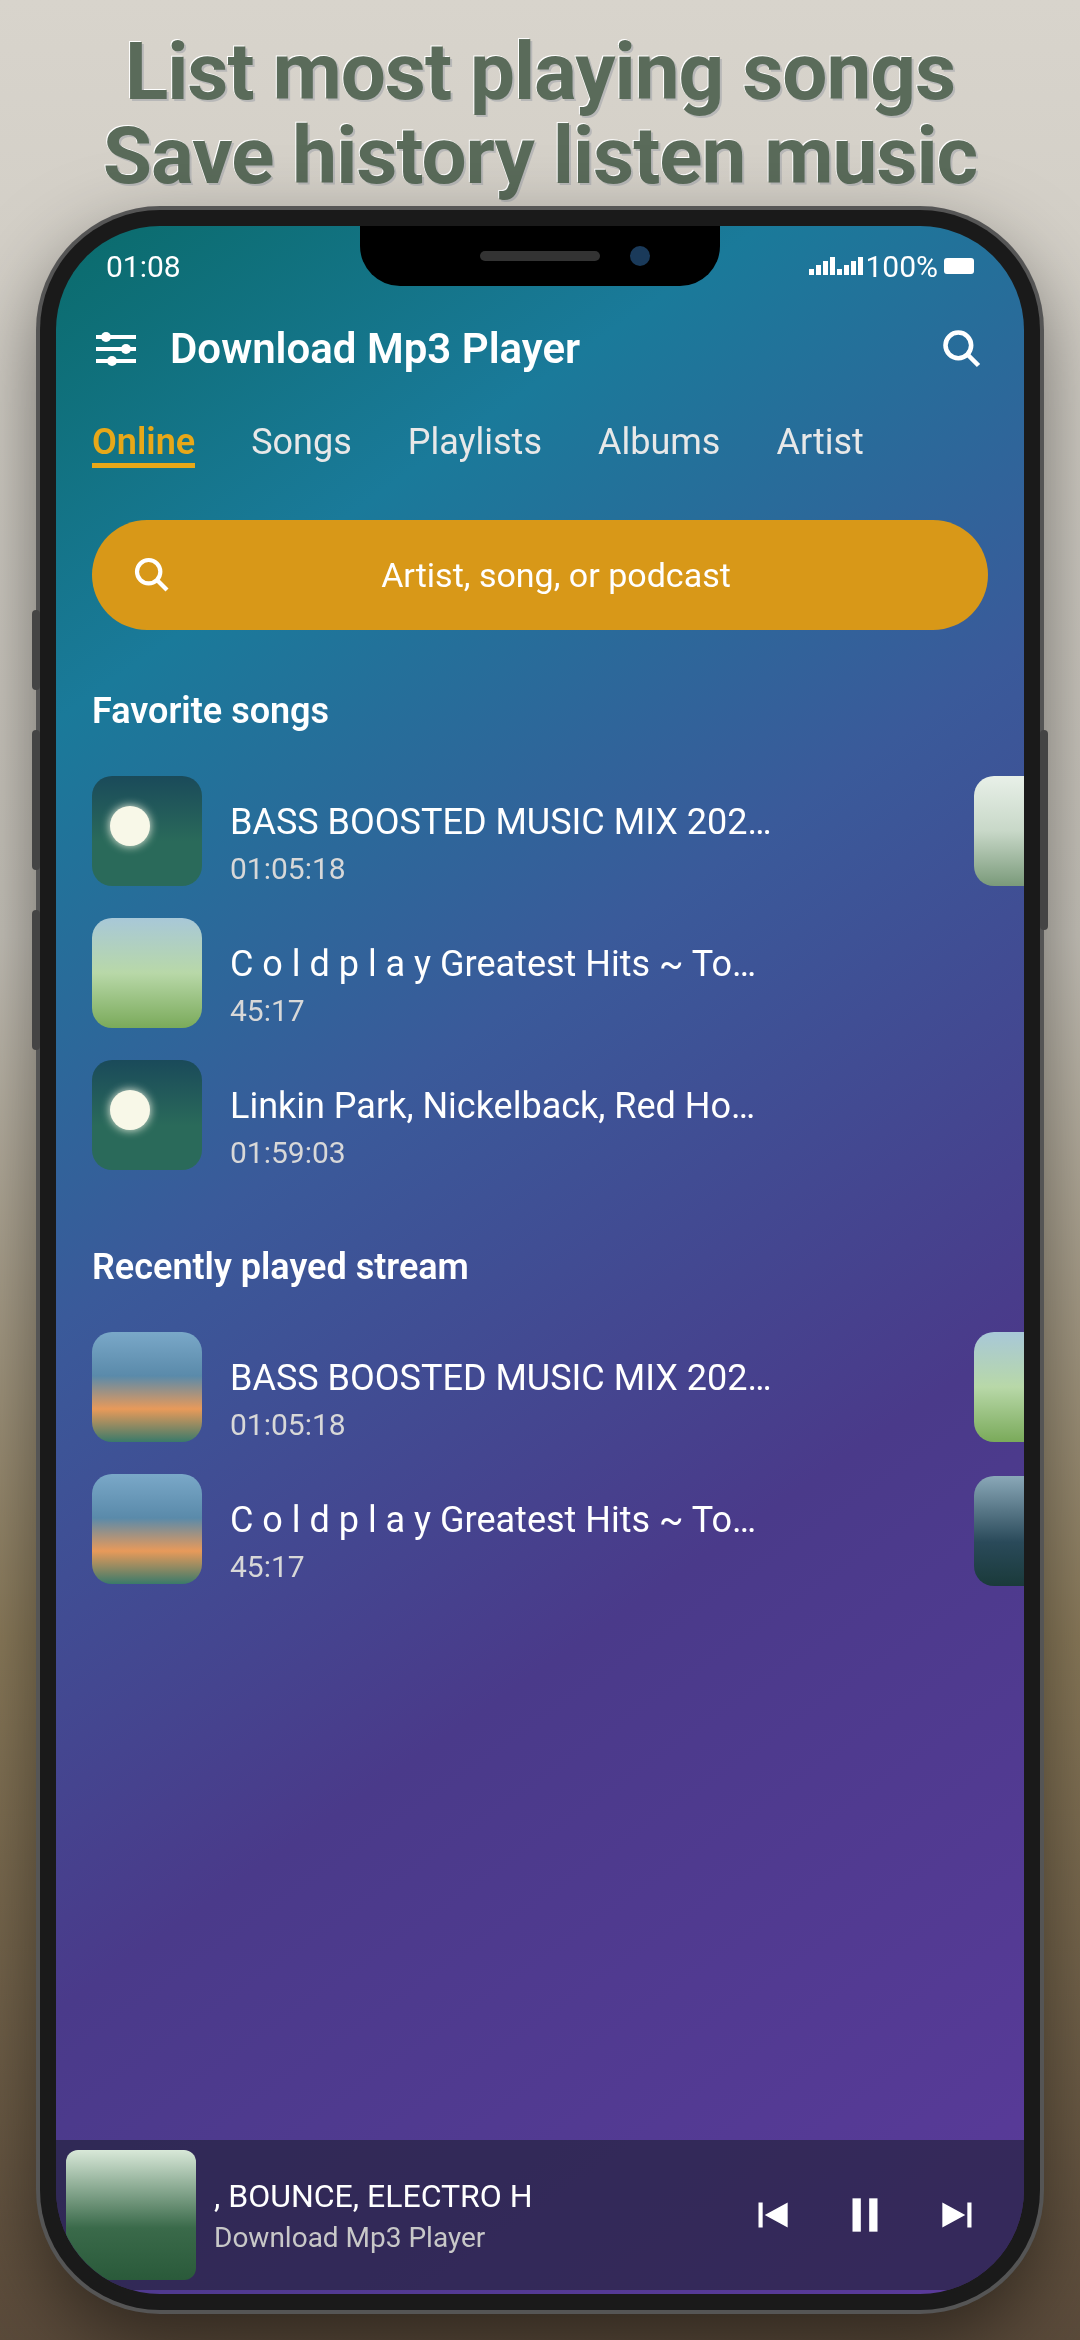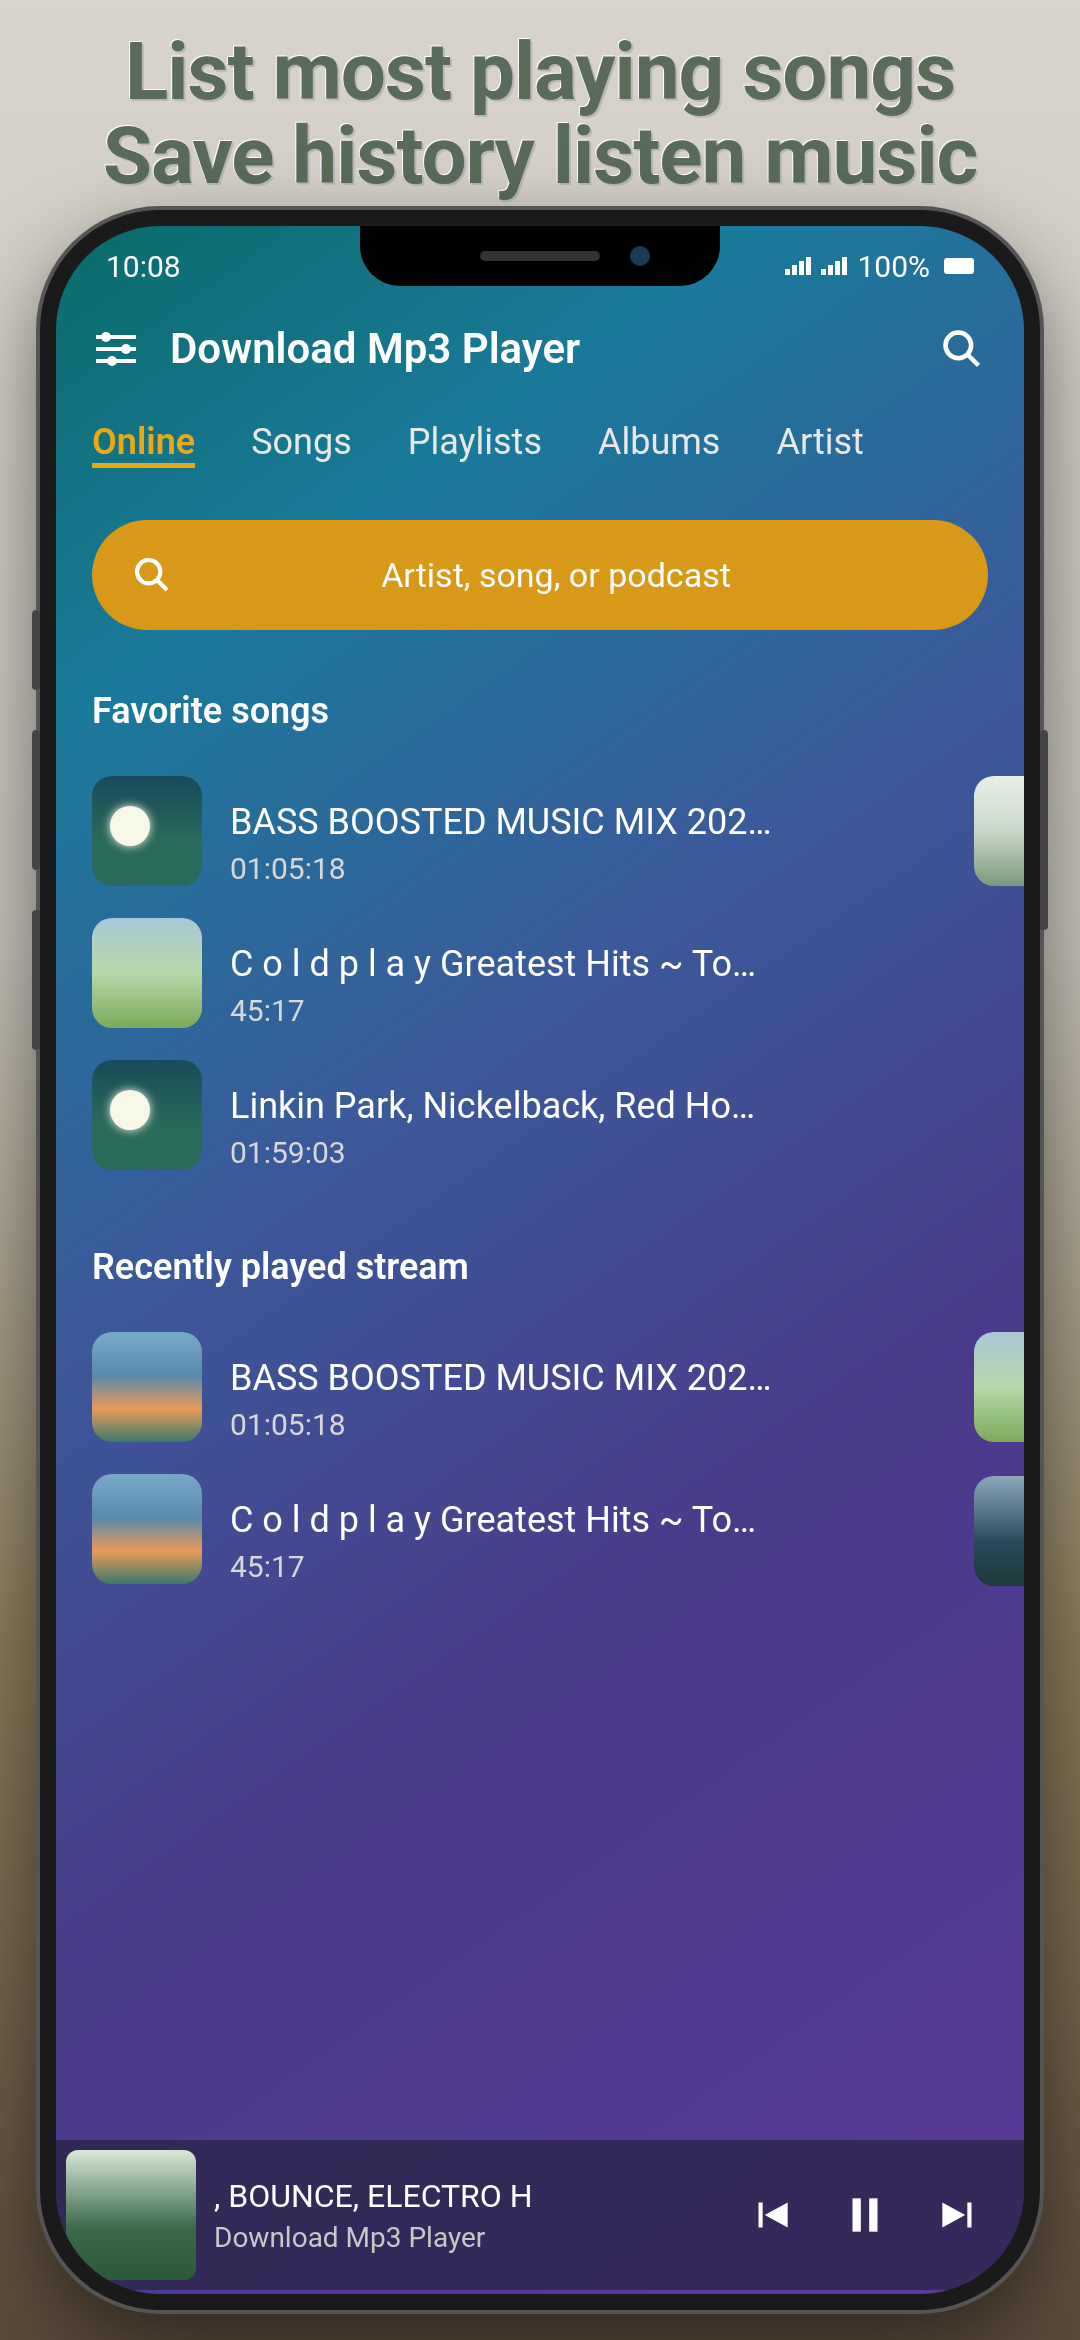--- a/index.html
+++ b/index.html
@@ -91,21 +91,21 @@
   
   .status-bar {
     height: 80px;
     display: flex;
     justify-content: space-between;
     align-items: center;
     padding: 0 50px;
     color: #fff;
     font-size: 30px;
   }
-  .status-right { display: flex; align-items: center; gap: 10px; }
+  .status-right { display: flex; align-items: center; gap: 2px; }
   .signal-bars { display: inline-flex; align-items: flex-end; gap: 2px; }
   .bar { width: 5px; background: #fff; }
   .battery-icon { width: 30px; height: 16px; background: #fff; border-radius: 3px; margin-left: 4px; }
 
   
   .app-header {
     display: flex;
     align-items: center;
     padding: 18px 40px 18px 36px;
     gap: 30px;
@@ -268,21 +268,21 @@
   <div class="phone-side-btn phone-side-right"></div>
 
   <div class="phone-screen">
 
     <div class="notch">
       <div class="notch-speaker"></div>
       <div class="notch-cam"></div>
     </div>
 
     <div class="status-bar">
-      <span>10:08</span>
+      <span>01:08</span>
       <div class="status-right">
         <span class="signal-bars">
           <span class="bar" style="height:6px"></span>
             <span class="bar" style="height:10px"></span>
             <span class="bar" style="height:14px"></span>
             <span class="bar" style="height:18px"></span>
         </span>
         <span class="signal-bars">
           <span class="bar" style="height:6px"></span>
             <span class="bar" style="height:10px"></span>

